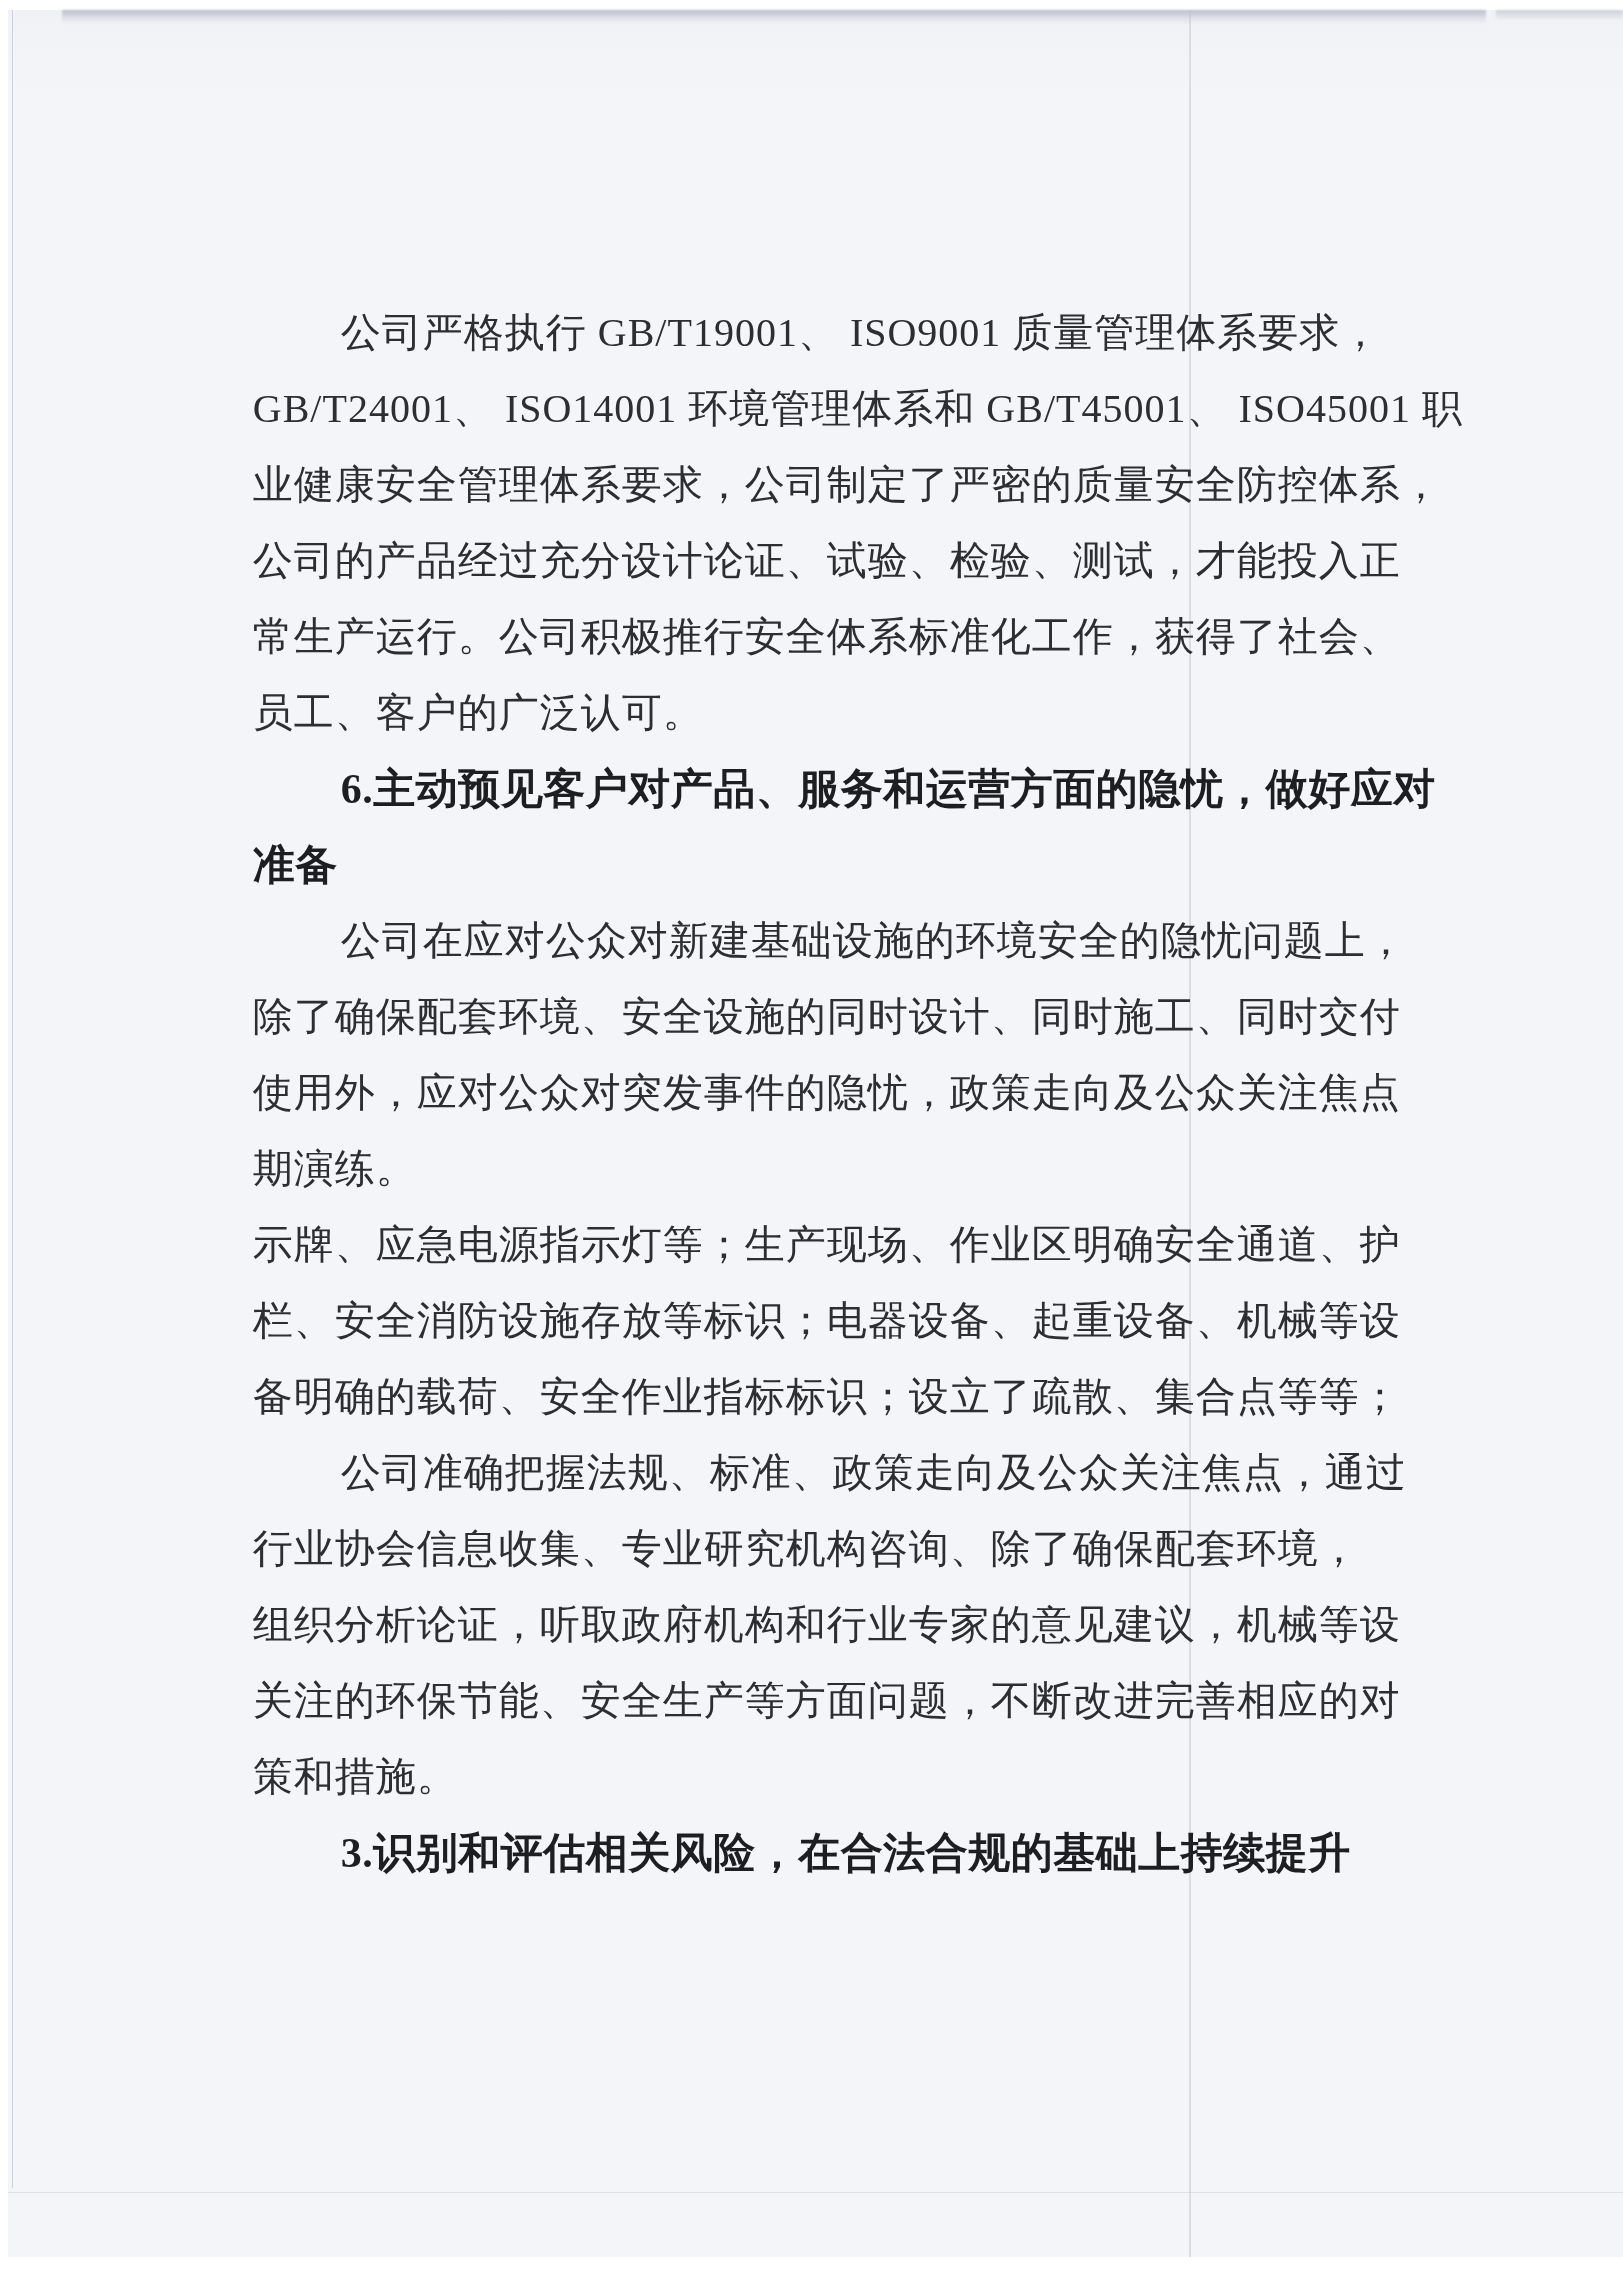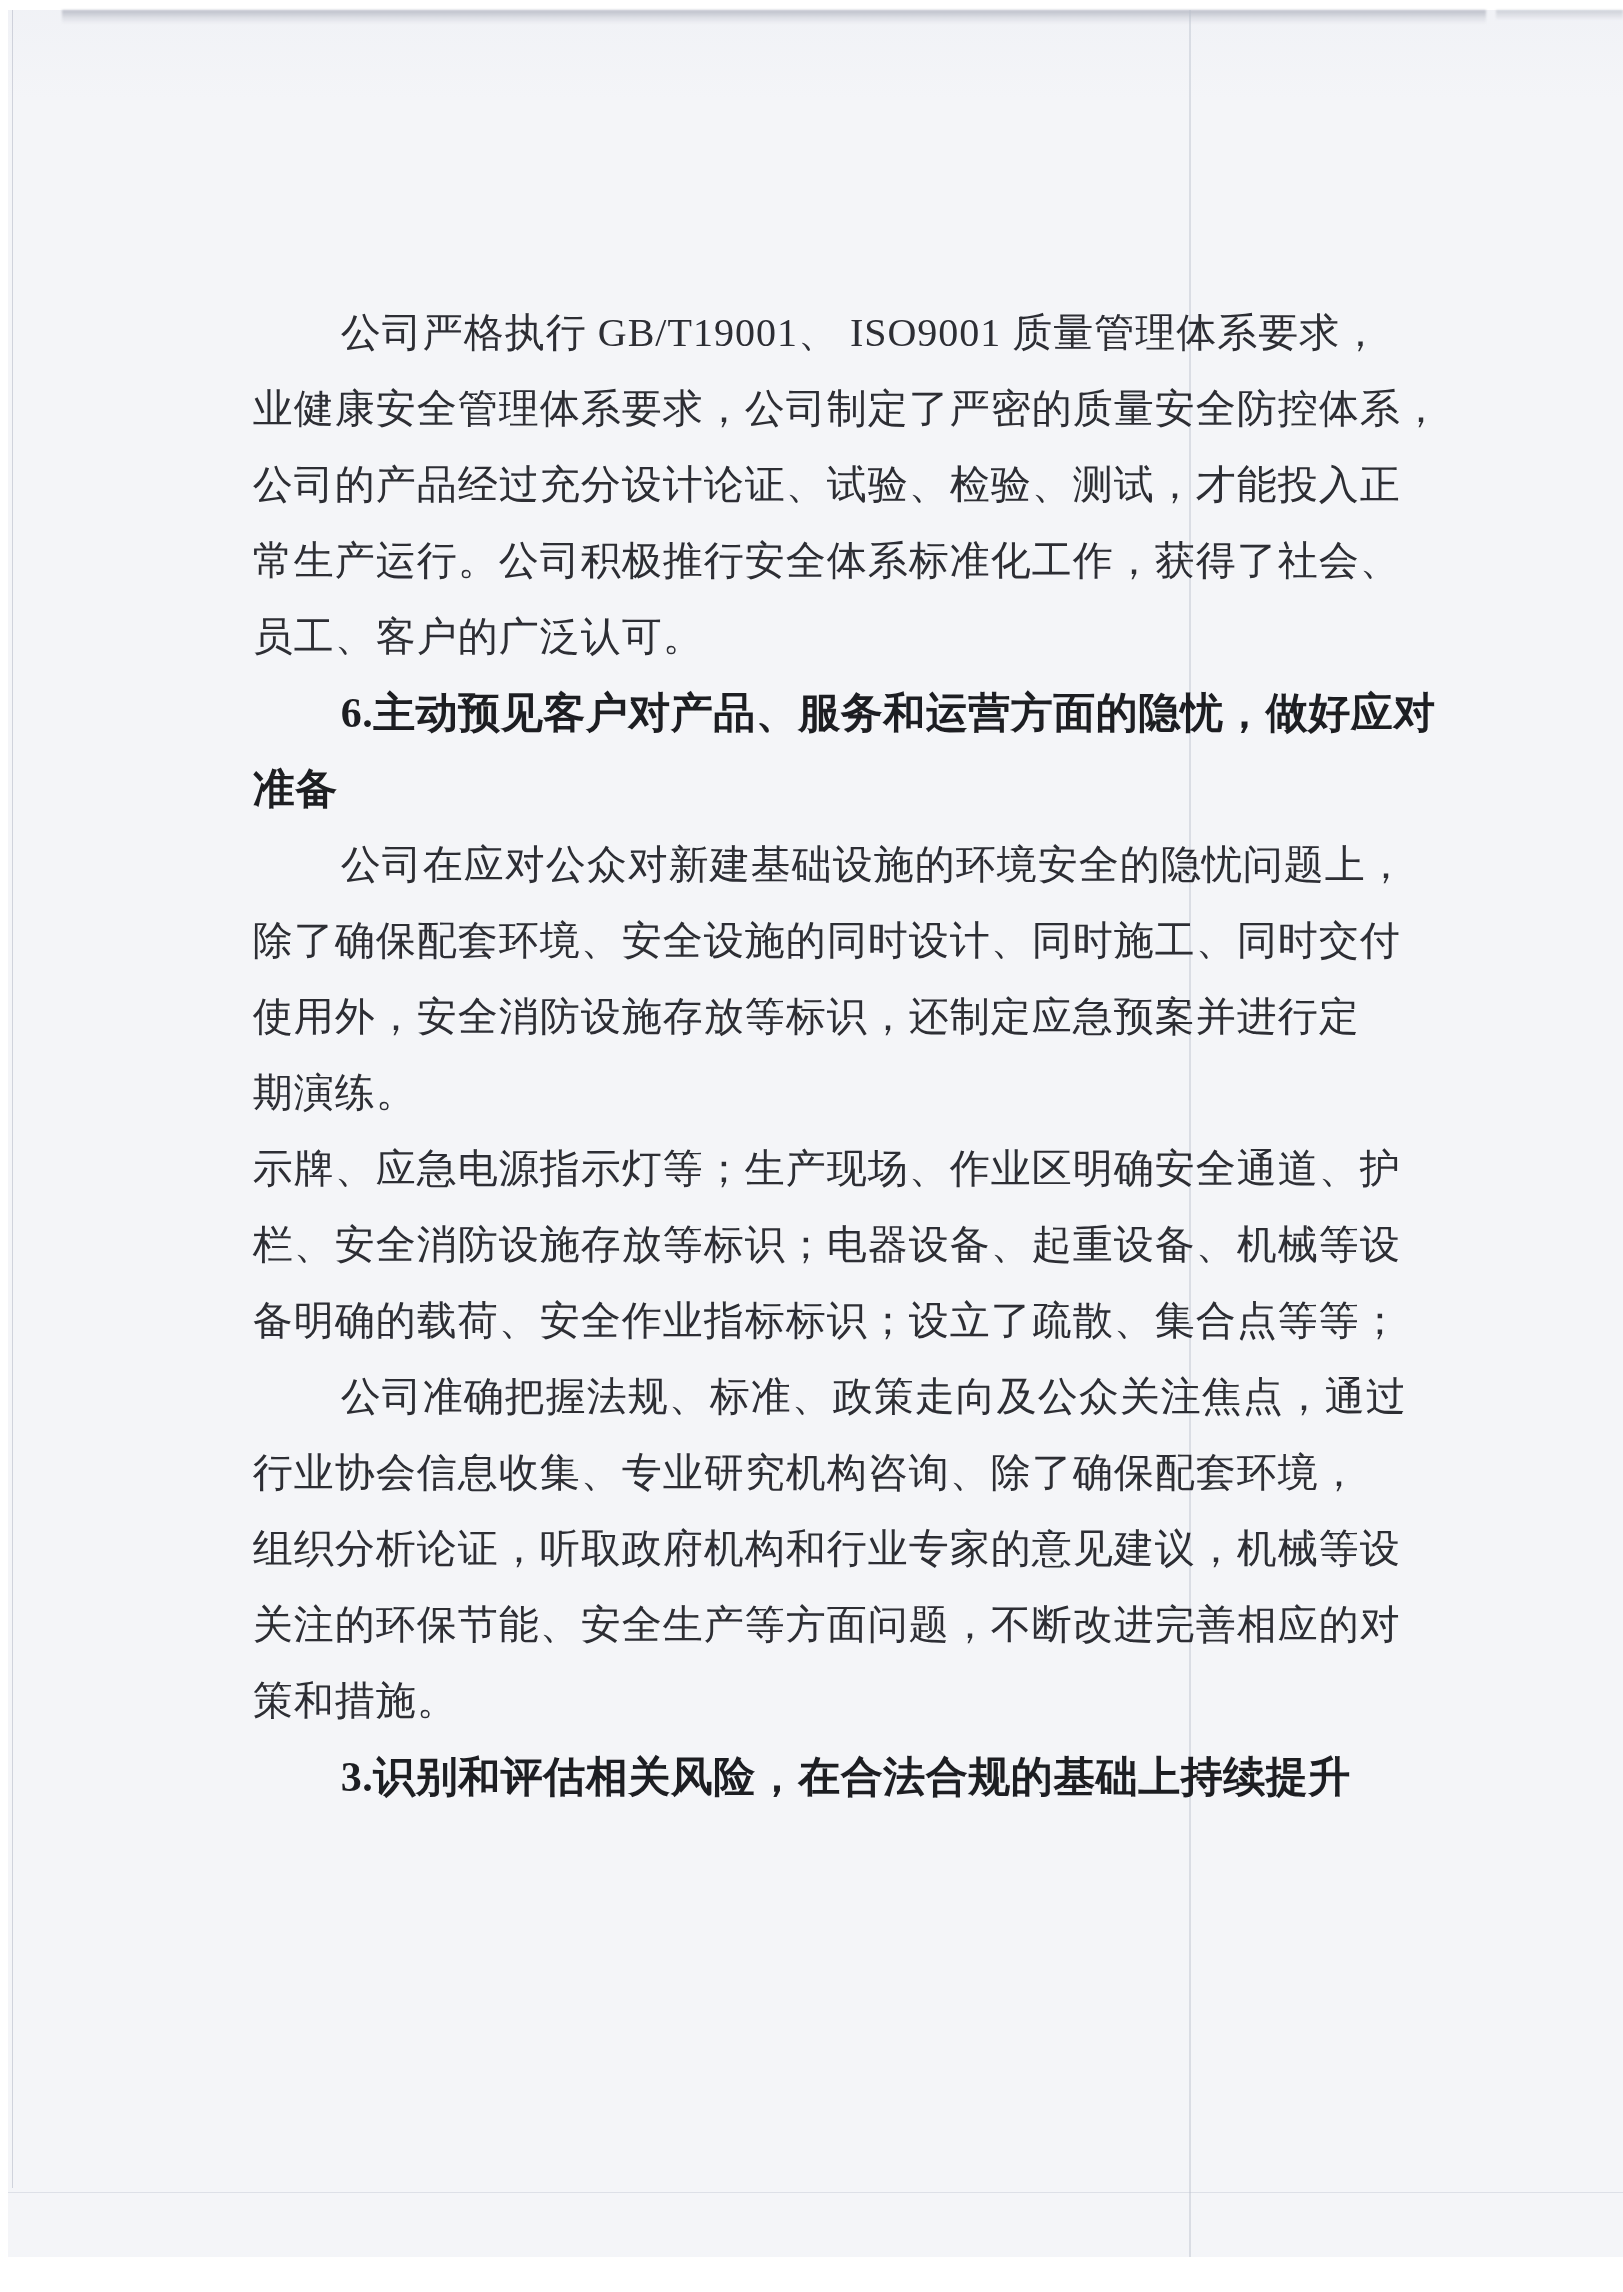--- a/index.html
+++ b/index.html
@@ -105,29 +105,30 @@
 <body>
 
 <div class="paper">
   <div class="top-smudge"></div>
   <div class="top-smudge-right"></div>
   <div class="crease-vertical"></div>
   <div class="left-edge-line"></div>
   <div class="crease-horizontal"></div>
   <div class="textblock" id="textblock">
       <div class="line indent">公司严格执行 GB/T19001、 ISO9001 质量管理体系要求，</div>
+      <div class="line">GB/T24001、 ISO14001 环境管理体系和 GB/T45001、 ISO45001 职</div>
       <div class="line">业健康安全管理体系要求，公司制定了严密的质量安全防控体系，</div>
       <div class="line">公司的产品经过充分设计论证、试验、检验、测试，才能投入正</div>
       <div class="line">常生产运行。公司积极推行安全体系标准化工作，获得了社会、</div>
       <div class="line">员工、客户的广泛认可。</div>
       <div class="line indent bold">6.主动预见客户对产品、服务和运营方面的隐忧，做好应对</div>
       <div class="line bold">准备</div>
       <div class="line indent">公司在应对公众对新建基础设施的环境安全的隐忧问题上，</div>
       <div class="line">除了确保配套环境、安全设施的同时设计、同时施工、同时交付</div>
-      <div class="line">使用外，安全消防设施存放等标识，还制定应急预案并进行定</div>
+      <div class="line">使用外，应对公众对突发事件的隐忧，政策走向及公众关注焦点</div>
       <div class="line">期演练。</div>
       <div class="line">示牌、应急电源指示灯等；生产现场、作业区明确安全通道、护</div>
       <div class="line">栏、安全消防设施存放等标识；电器设备、起重设备、机械等设</div>
       <div class="line">备明确的载荷、安全作业指标标识；设立了疏散、集合点等等；</div>
       <div class="line indent">公司准确把握法规、标准、政策走向及公众关注焦点，通过</div>
       <div class="line">行业协会信息收集、专业研究机构咨询、除了确保配套环境，</div>
       <div class="line">组织分析论证，听取政府机构和行业专家的意见建议，机械等设</div>
       <div class="line">关注的环保节能、安全生产等方面问题，不断改进完善相应的对</div>
       <div class="line">策和措施。</div>
       <div class="line indent bold">3.识别和评估相关风险，在合法合规的基础上持续提升</div>

